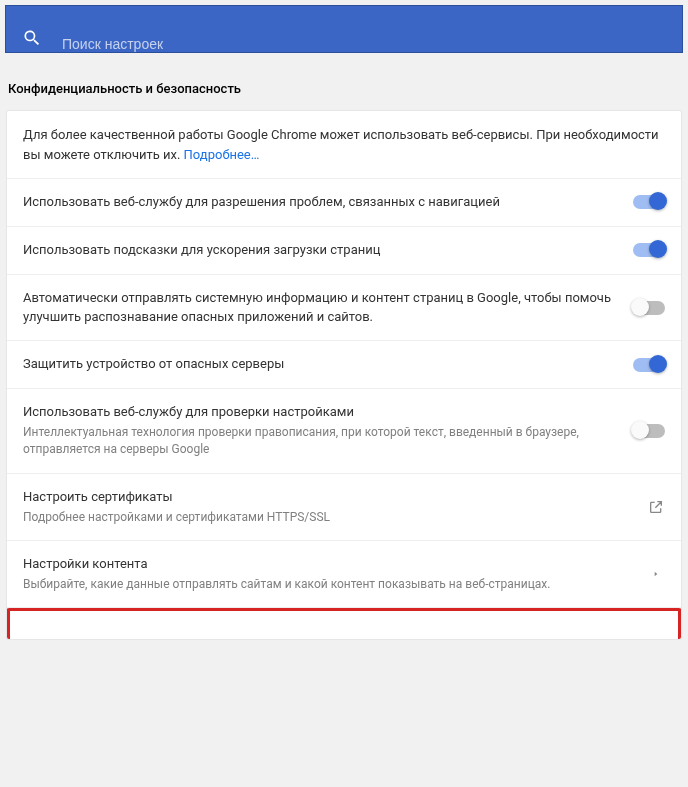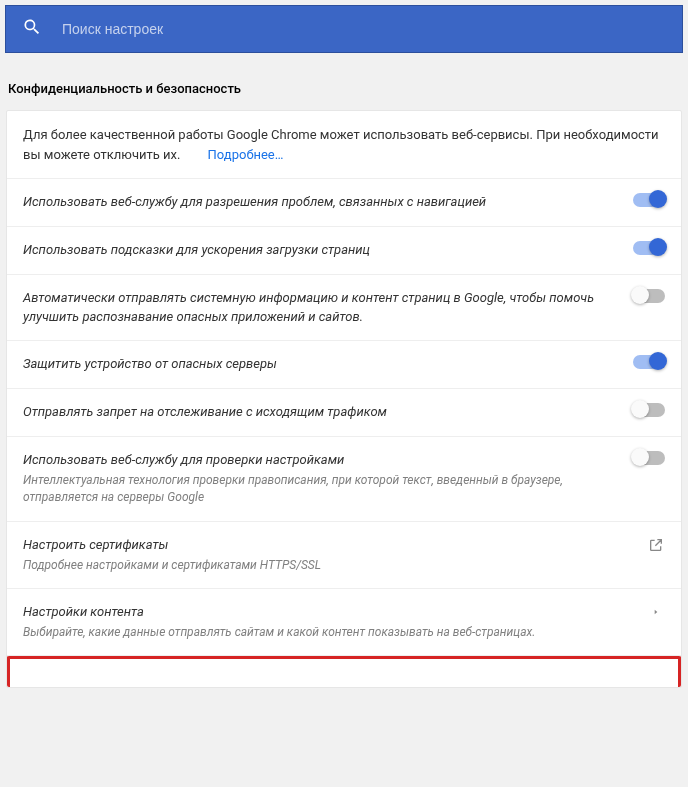--- a/index.html
+++ b/index.html
@@ -8,21 +8,21 @@
   background: #f1f1f1;
   width: 688px;
   height: 787px;
   overflow: hidden;
 }
 .search-bar {
   background: #3b66c5;
   height: 48px;
   margin: 5px 5px 0 5px;
   display: flex;
-  align-items: center;
+  align-items: flex-end;
   padding: 0 16px;
   border: 1px solid #2c4f9c;
 }
 .search-bar svg { width: 20px; height: 20px; fill: #fff; margin-right: 20px; }
 .search-input {
   background: transparent;
   border: none;
   outline: none;
   color: #fff;
   font-size: 14px;
@@ -41,29 +41,28 @@
   border: 1px solid #e6e6e6;
   border-radius: 2px;
 }
 .intro {
   padding: 14px 16px;
   font-size: 13px;
   color: #333;
   border-bottom: 1px solid #eee;
   line-height: 1.5;
 }
-.intro a { color: #1a73e8; text-decoration: none; margin-left: 24px; }
+.intro a { color: #1a73e8; text-decoration: none; }
 .row {
   display: flex;
-  align-items: flex-start;
+  align-items: center;
   padding: 14px 16px;
   border-bottom: 1px solid #eee;
   font-size: 13px;
   color: #333;
-  font-style: italic;
 }
 .row:last-child { border-bottom: none; }
 .row-text { flex: 1; padding-right: 16px; line-height: 1.45; }
 .row-sub { color: #808080; font-size: 12px; margin-top: 2px; }
 .toggle {
   width: 32px; height: 14px; border-radius: 8px;
   position: relative; cursor: pointer; flex-shrink: 0;
 }
 .toggle::after {
   content: ''; position: absolute; top: -3px;
@@ -124,24 +123,20 @@
     <div class="row-text">Автоматически отправлять системную информацию и контент страниц в Google, чтобы помочь улучшить распознавание опасных приложений и сайтов.</div>
     <div class="toggle off"></div>
   </div>
 
   <div class="row">
     <div class="row-text">Защитить устройство от опасных серверы</div>
     <div class="toggle on"></div>
   </div>
 
 
-  <div class="row">
-    <div class="row-text">Отправлять запрет на отслеживание с исходящим трафиком</div>
-    <div class="toggle off"></div>
-  </div>
 
   <div class="row">
     <div class="row-text">
       <div>Использовать веб-службу для проверки настройками</div>
       <div class="row-sub">Интеллектуальная технология проверки правописания, при которой текст, введенный в браузере, отправляется на серверы Google</div>
     </div>
     <div class="toggle off"></div>
   </div>
 
   <div class="row">

